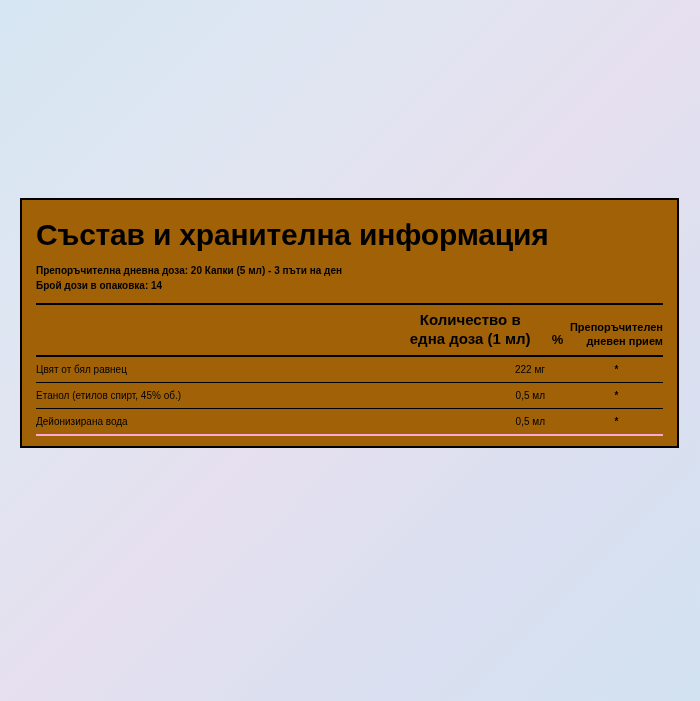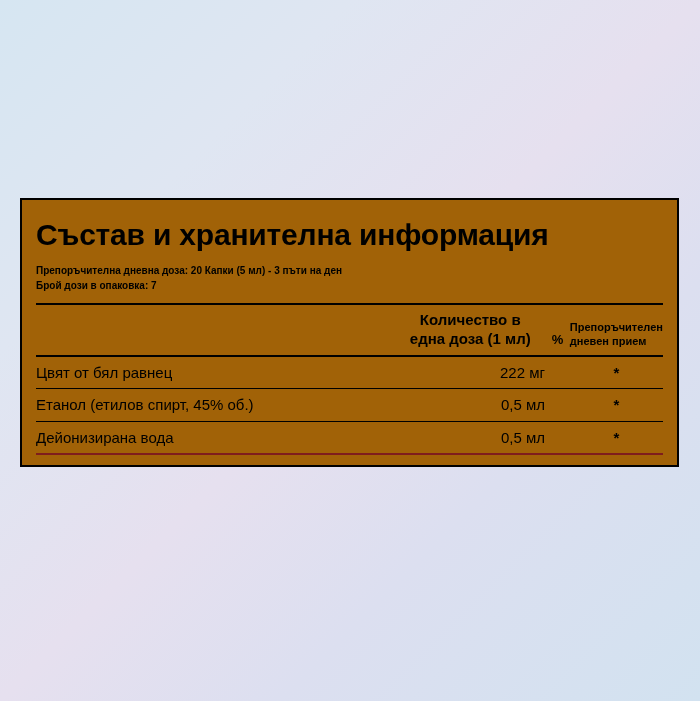--- a/index.html
+++ b/index.html
@@ -74,43 +74,43 @@
   }
   th.col-pct {
     width: 4%;
     text-align: center;
     font-size: 13px;
     vertical-align: middle;
     padding-bottom: 8px;
   }
   th.col-rdi {
     width: 14%;
-    text-align: left;
+    text-align: right;
     font-size: 11px;
     line-height: 1.2;
     margin-left: 16px;
   }
 
   table.nutrition thead tr {
     border-bottom: 2px solid #000000;
   }
 
   table.nutrition tbody td {
     border-bottom: 1px solid #000000;
     padding: 6px 0 6px 0;
-    font-size: 15px;
+    font-size: 10px;
     line-height: 1.3;
   }
   td.name { text-align: left; padding-left: 2px; }
   td.amount { text-align: right; }
   td.pct { text-align: center; }
   td.rdi { text-align: center; font-weight: bold; }
 
   tbody tr:last-child td {
-    border-bottom: 2px solid #7f1d1d;
+    border-bottom: 2px solid #f9a8d4;
   }
 
   .footnotes {
     padding-top: 8px;
   }
   .footnote {
     font-size: 12.5px;
     font-weight: bold;
     color: #000000;
     line-height: 1.55;
@@ -125,21 +125,21 @@
 </style>
 </head>
 <body>
 
 <div class="panel">
   <div class="panel-inner">
 
     <div class="title">Състав и хранителна информация</div>
 
     <div class="dosage-line">Препоръчителна дневна доза: 20 Капки (5 мл) - 3 пъти на ден</div>
-    <div class="dosage-line">Брой дози в опаковка: 7</div>
+    <div class="dosage-line">Брой дози в опаковка: 14</div>
 
     <hr class="rule">
 
     <table class="nutrition">
       <thead>
         <tr>
           <th class="col-name"></th>
           <th class="col-amount">
             <span>Количество в</span><br>
             <span>една доза (1 мл)</span>

